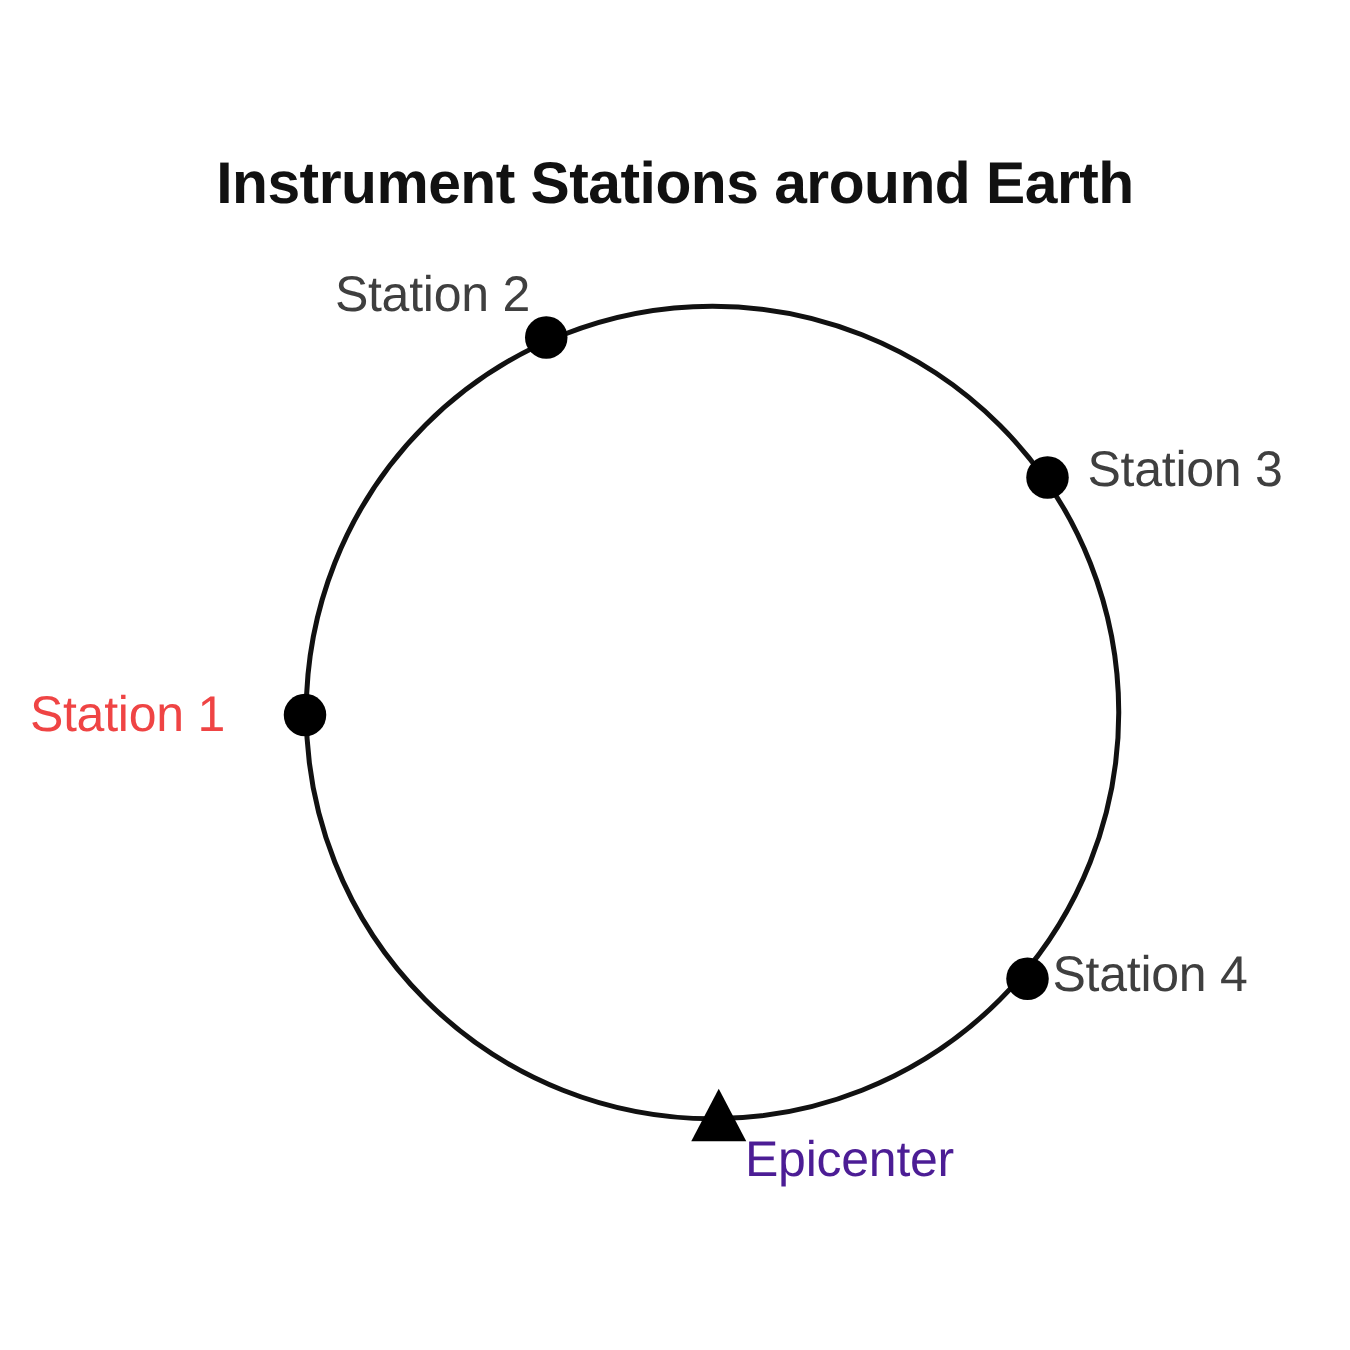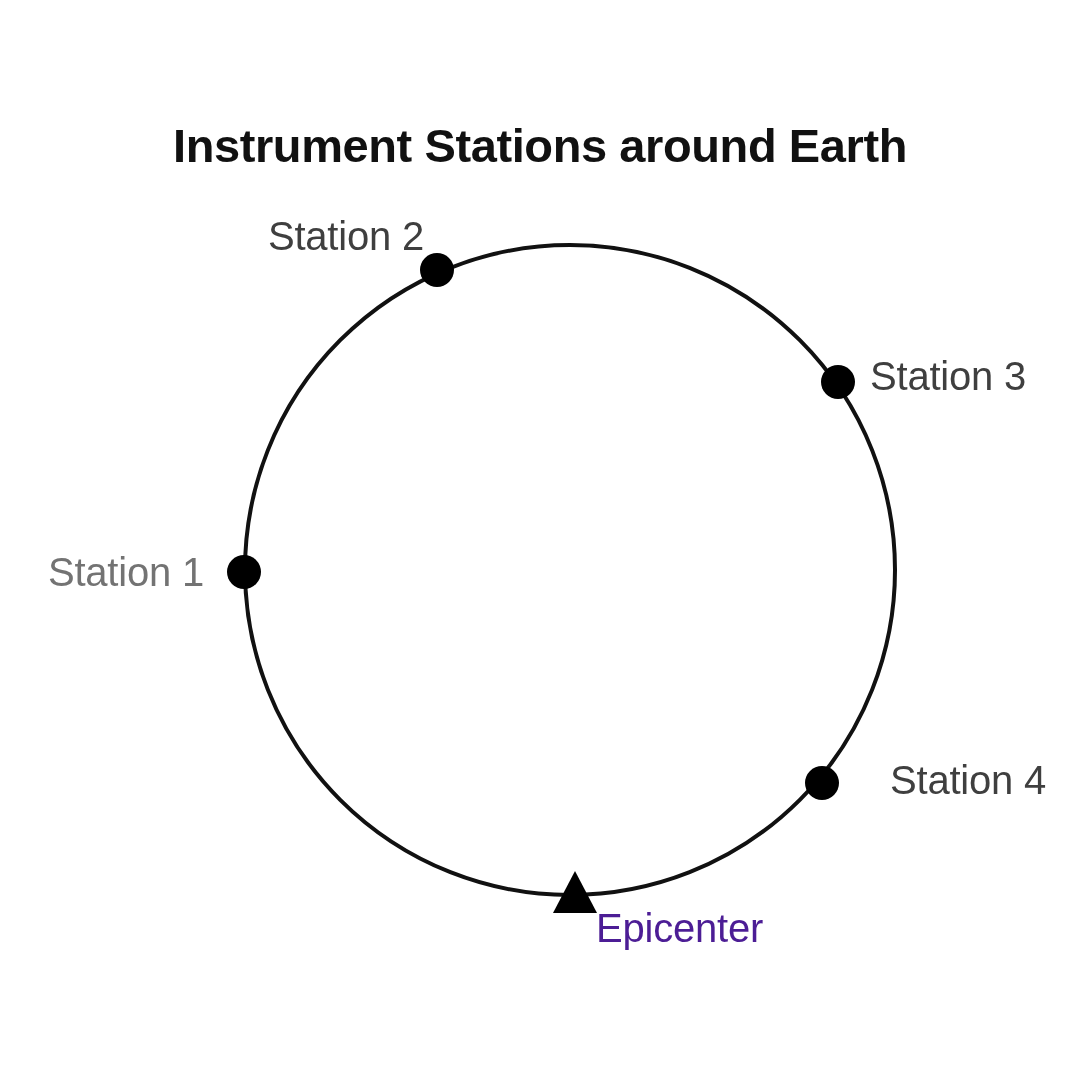--- a/index.html
+++ b/index.html
@@ -63,20 +63,20 @@
     <g id="marker-layer">
         <circle cx="244" cy="572" r="17" fill="#000000"></circle>
         <circle cx="437" cy="270" r="17" fill="#000000"></circle>
         <circle cx="838" cy="382" r="17" fill="#000000"></circle>
         <circle cx="822" cy="783" r="17" fill="#000000"></circle>
         <polygon points="575,870.96 553,912.96 597,912.96" fill="#000000"></polygon>
       </g>
   </svg>
 
   <div id="label-layer">
-      <div class="marker-label label-left" style="color: #737373; top: 552px; right: 876px;">Station 1</div>
+      <div class="marker-label label-left" style="color: #ef4444; top: 552px; right: 900px;">Station 1</div>
       <div class="marker-label label-left" style="color: rgb(63, 63, 63); top: 216px; right: 656px; margin-left: 12px;">Station 2</div>
       <div class="marker-label label-right" style="color: rgb(63, 63, 63); top: 356px; left: 858px; margin-left: 12px;">Station 3</div>
-      <div class="marker-label label-right" style="color: rgb(63, 63, 63); top: 760px; left: 842px; margin-left: 48px;">Station 4</div>
+      <div class="marker-label label-right" style="color: rgb(63, 63, 63); top: 760px; left: 842px;">Station 4</div>
       <div class="marker-label label-right" style="color: #4c1d95; top: 908px; left: 596px;">Epicenter</div>
     </div>
 
 </div>
 
 </body></html>

